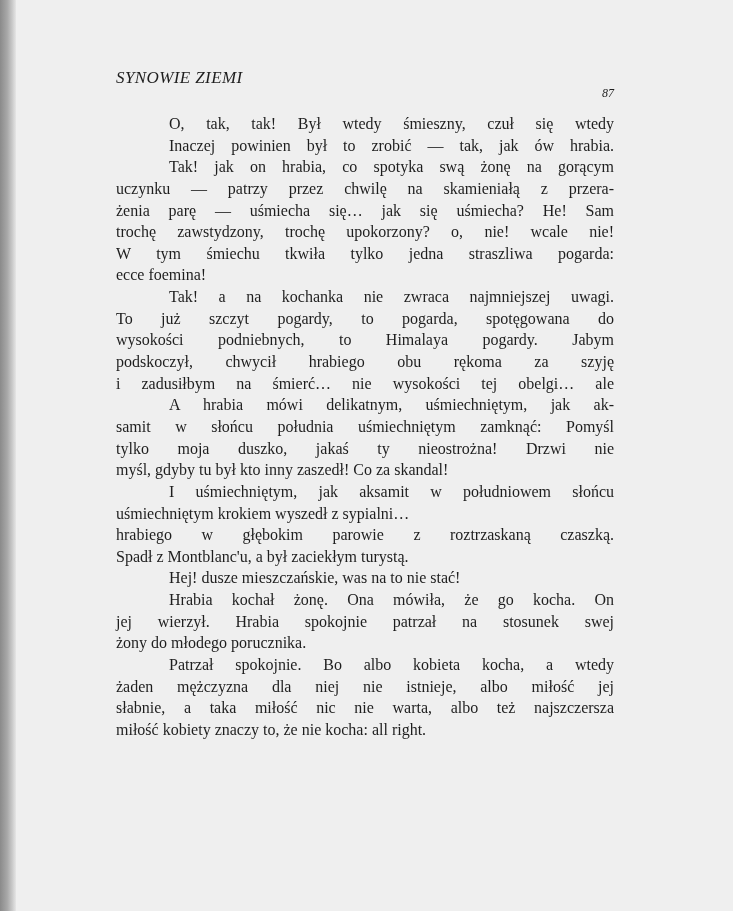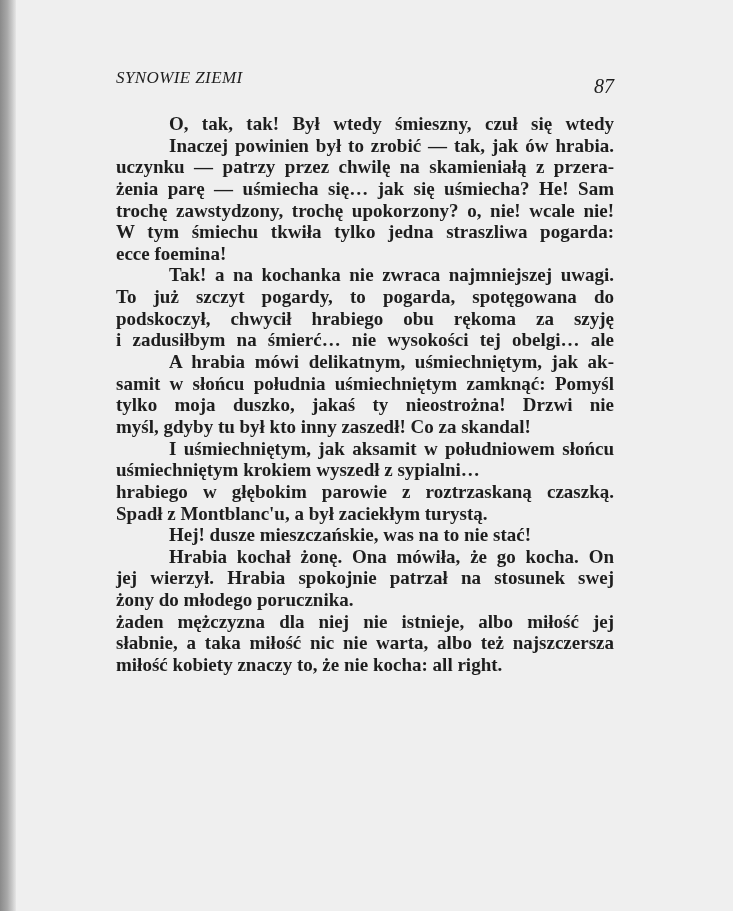--- a/index.html
+++ b/index.html
@@ -18,66 +18,69 @@
     position: absolute; left: 0; top: 0; width: 733px; height: 674px;
   }
   .running-head {
     position: absolute; left: 116px; top: 68px; width: 498px; height: 24px;
   }
   .running-title {
     position: absolute; left: 0; top: 0;
     font-style: italic; font-size: 17px; letter-spacing: 0.4px;
   }
   .page-number {
-    position: absolute; right: 0; top: 7px;
-    font-style: italic; font-size: 20px;
+    position: absolute; right: 0; top: 18px;
+    font-style: italic; font-size: 12px;
   }
   .text-block {
     position: absolute; left: 116px; top: 113px; width: 498px;
   }
   .line {
     height: 21.65px; line-height: 21.65px;
-    font-size: 19px; white-space: nowrap;
-    text-align: justify; text-align-last: justify; font-weight: bold;
+    font-size: 16px; white-space: nowrap;
+    text-align: justify; text-align-last: justify;
   }
   .line.last { text-align-last: left; }
   .line.indent { padding-left: 53px; }
 </style>
 </head>
 <body>
 
 <div class="binding"></div>
 
 <div class="page">
   <div class="running-head">
     <span class="running-title">SYNOWIE ZIEMI</span>
     <span class="page-number">87</span>
   </div>
 
   <div class="text-block" id="text-block">
       <div class="line indent">O, tak, tak!  Był  wtedy śmieszny,  czuł  się  wtedy</div>
       <div class="line indent">Inaczej powinien był to zrobić — tak, jak ów hrabia.</div>
+      <div class="line indent">Tak! jak on hrabia, co spotyka swą żonę na gorącym</div>
       <div class="line">uczynku — patrzy przez chwilę na skamieniałą z przera-</div>
       <div class="line">żenia parę — uśmiecha się… jak się uśmiecha?  He!  Sam</div>
       <div class="line">trochę zawstydzony, trochę upokorzony? o, nie! wcale nie!</div>
       <div class="line">W tym śmiechu tkwiła tylko jedna straszliwa pogarda:</div>
       <div class="line last">ecce foemina!</div>
       <div class="line indent">Tak! a na kochanka nie zwraca najmniejszej uwagi.</div>
       <div class="line">To już szczyt pogardy, to pogarda, spotęgowana do</div>
+      <div class="line">wysokości podniebnych, to Himalaya pogardy.  Jabym</div>
       <div class="line">podskoczył, chwycił hrabiego obu rękoma za szyję</div>
       <div class="line">i zadusiłbym na śmierć… nie wysokości tej obelgi… ale</div>
       <div class="line indent">A hrabia mówi delikatnym, uśmiechniętym, jak ak-</div>
       <div class="line">samit w słońcu południa uśmiechniętym zamknąć:  Pomyśl</div>
       <div class="line">tylko moja duszko, jakaś ty nieostrożna!  Drzwi nie</div>
       <div class="line last">myśl, gdyby tu był kto inny zaszedł!  Co za skandal!</div>
       <div class="line indent">I uśmiechniętym, jak aksamit w południowem słońcu</div>
       <div class="line last">uśmiechniętym krokiem wyszedł z sypialni…</div>
       <div class="line">hrabiego w głębokim parowie z roztrzaskaną czaszką.</div>
       <div class="line last">Spadł z Montblanc'u, a był zaciekłym turystą.</div>
       <div class="line indent last">Hej! dusze mieszczańskie, was na to nie stać!</div>
       <div class="line indent">Hrabia kochał żonę.  Ona mówiła, że go kocha.  On</div>
       <div class="line">jej wierzył.  Hrabia spokojnie patrzał na stosunek swej</div>
       <div class="line last">żony do młodego porucznika.</div>
+      <div class="line indent">Patrzał spokojnie.  Bo albo kobieta kocha, a wtedy</div>
       <div class="line">żaden mężczyzna dla niej nie istnieje, albo miłość jej</div>
       <div class="line">słabnie, a taka miłość nic nie warta, albo też najszczersza</div>
       <div class="line last">miłość kobiety znaczy to, że nie kocha: all right.</div>
     </div>
 </div>
 
 </body></html>

